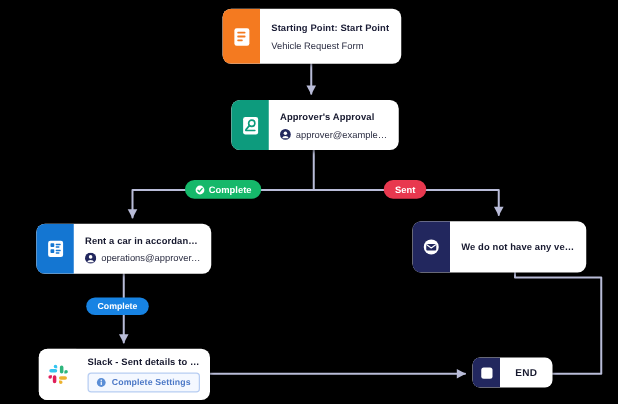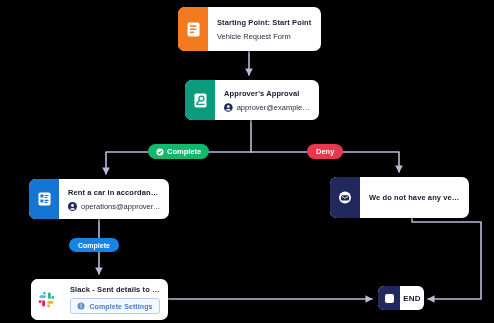--- a/index.html
+++ b/index.html
@@ -96,21 +96,21 @@
 
   #node-slack     { left: 31px;  top: 279px; width: 137px; height: 41px; }
   #node-slack .node-icon     { background: #ffffff; }
   #node-slack .node-body     { gap: 4px; }
 
   
   #node-end {
     position: absolute;
     left: 378px;
     top: 286px;
-    width: 46px;
+    width: 64px;
     height: 24px;
     display: flex;
     align-items: stretch;
     background: #ffffff;
     border-radius: 6px;
     box-shadow: 0 1px 3px rgba(0,0,0,0.55);
     overflow: hidden;
   }
   .end-icon {
     width: 22px;
@@ -326,20 +326,20 @@
 
   <div class="badge" id="badge-approve">
     <svg class="glyph" width="8" height="8" viewBox="0 0 10 10">
       <circle cx="5" cy="5" r="4.4" fill="#ffffff"></circle>
       <path d="M2.9,5.2 L4.3,6.7 L7.2,3.4" fill="none" stroke="#15b86a" stroke-width="1.3" stroke-linecap="round" stroke-linejoin="round"></path>
     </svg>
     <span>Complete</span>
   </div>
 
   <div class="badge" id="badge-deny">
-    <span>Deny</span>
+    <span>Sent</span>
   </div>
 
   <div class="badge" id="badge-complete">
     <span>Complete</span>
   </div>
 
 </div>
 
 </body></html>

